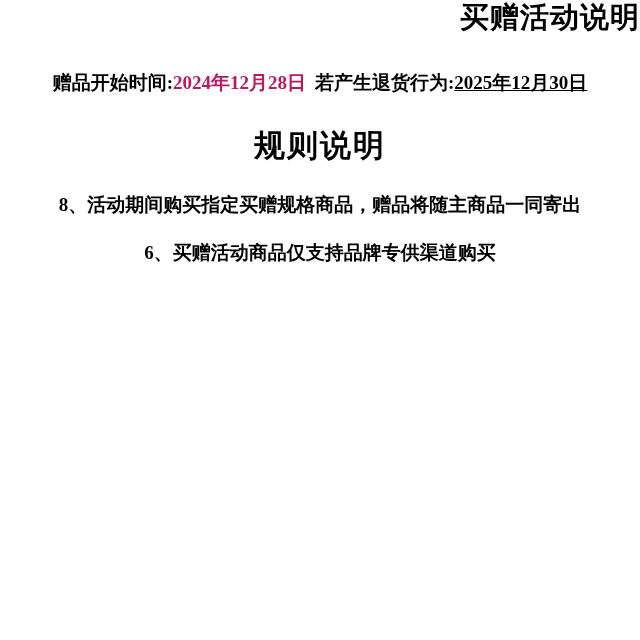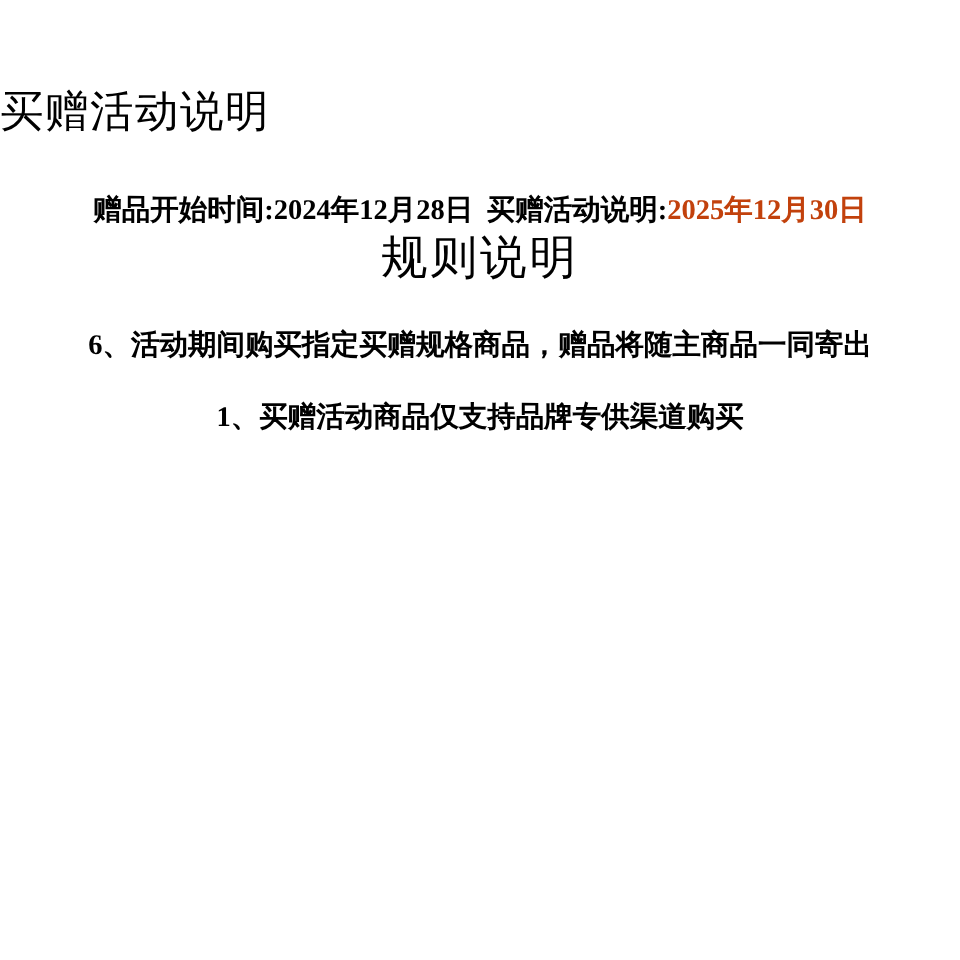--- a/index.html
+++ b/index.html
@@ -16,25 +16,24 @@
   }
   .page {
     width: 640px;
     height: 640px;
     box-sizing: border-box;
     padding: 0;
     position: relative;
     background: #ffffff;
   }
   .main-title {
-    text-align: left;
+    text-align: right;
     font-size: 29px;
-    font-weight: normal;
+    font-weight: bold;
     letter-spacing: 1px;
-    margin-top: 58px;
     line-height: 1.2;
   }
   .date-line {
     text-align: center;
     font-size: 19px;
     font-weight: bold;
     margin-top: 36px;
     white-space: nowrap;
     line-height: 1.3;
   }
@@ -45,22 +44,23 @@
   .date-line .value {
     color: #e8322a;
   }
   .date-gap {
     display: inline-block;
     width: 9px;
   }
   .section-title {
     text-align: center;
     font-size: 31px;
-    font-weight: normal;
+    font-weight: bold;
     letter-spacing: 2px;
+    margin-top: 32px;
     line-height: 1.2;
   }
   .rules {
     margin-top: 28px;
     padding: 0 14px;
   }
   .rule {
     text-align: center;
     font-size: 19px;
     font-weight: bold;
@@ -73,23 +73,23 @@
   }
 </style>
 </head>
 <body>
 
 <div class="page">
 
   <div class="main-title">买赠活动说明</div>
 
   <div class="date-line">
-    <span class="label">赠品开始时间:</span><span class="value" style="color: #000000;">2024年12月28日</span><span class="date-gap"></span><span class="label">买赠活动说明:</span><span class="value" style="color: #c2410c;">2025年12月30日</span>
+    <span class="label">赠品开始时间:</span><span class="value" style="color: #be185d;">2024年12月28日</span><span class="date-gap"></span><span class="label">若产生退货行为:</span><span class="value" style="color: #000000; text-decoration: underline;">2025年12月30日</span>
   </div>
 
   <div class="section-title">规则说明</div>
 
   <div class="rules">
-    <div class="rule">6、活动期间购买指定买赠规格商品，赠品将随主商品一同寄出</div>
-    <div class="rule">1、买赠活动商品仅支持品牌专供渠道购买</div>
+    <div class="rule">8、活动期间购买指定买赠规格商品，赠品将随主商品一同寄出</div>
+    <div class="rule">6、买赠活动商品仅支持品牌专供渠道购买</div>
   </div>
 
 </div>
 
 </body></html>

